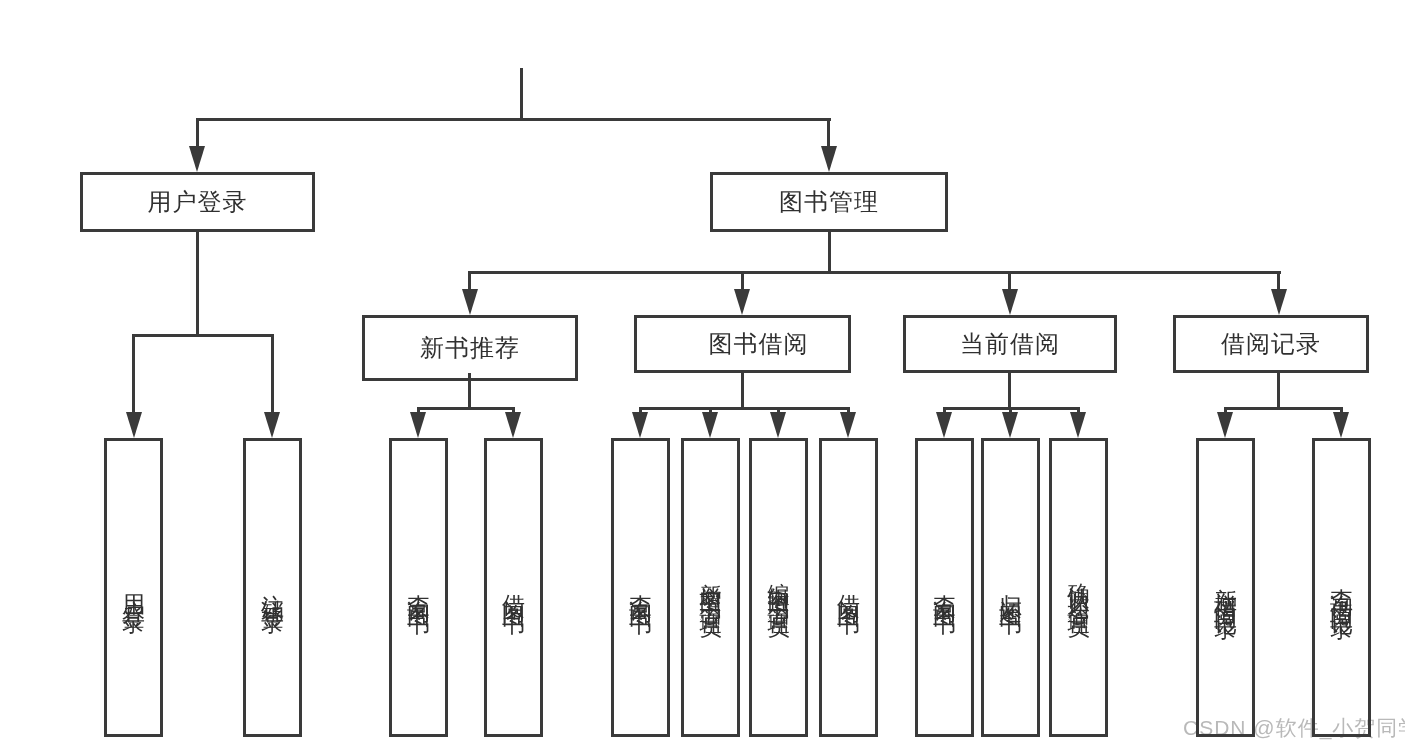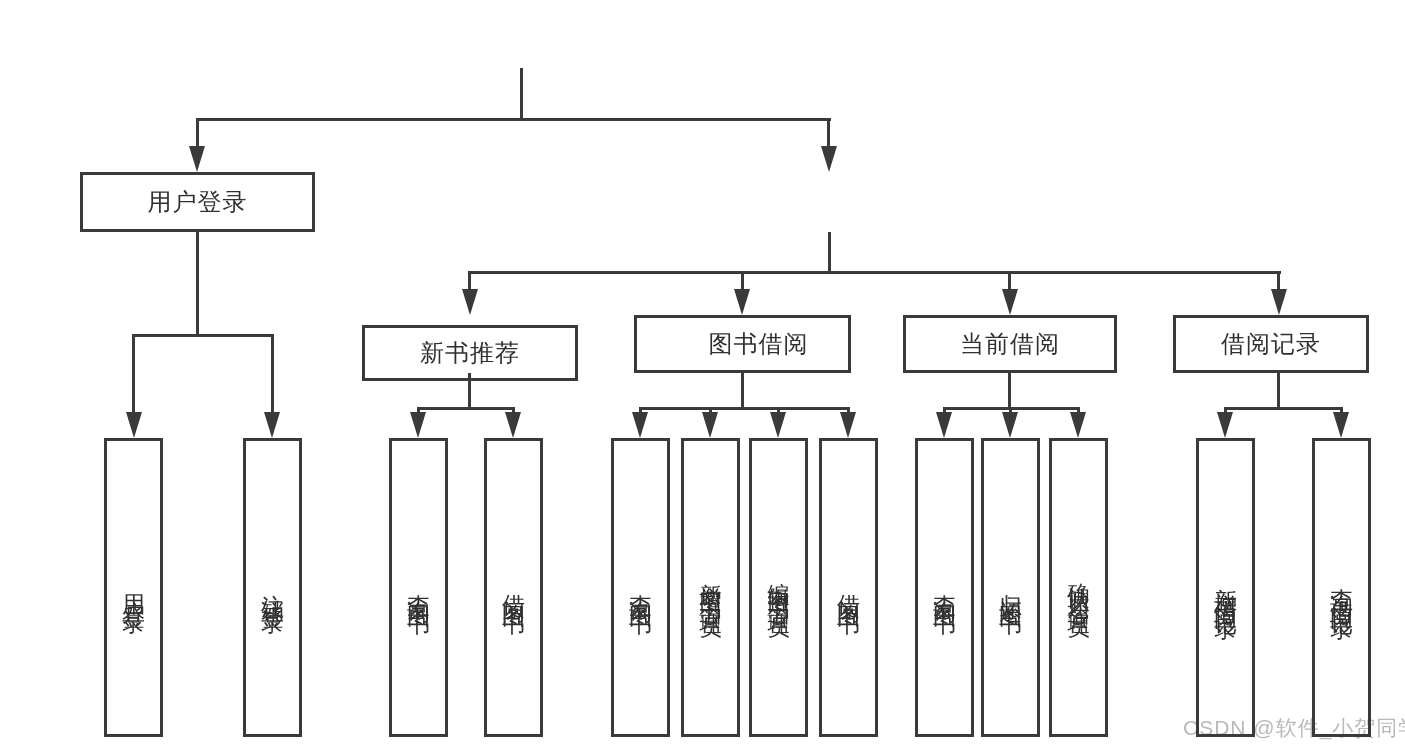--- a/index.html
+++ b/index.html
@@ -50,22 +50,25 @@
 </style>
 </head>
 <body>
 
 <div id="canvas">
 
 
   <div class="node" style="left:80px;top:172px;width:235px;height:60px;">
     <span class="lbl">用户登录</span>
   </div>
+  <div class="node" style="left:710px;top:172px;width:238px;height:60px;">
+    <span class="lbl">图书管理</span>
+  </div>
 
-  <div class="node" style="left:362px;top:315px;width:216px;height:56px;margin-top:10px;">
+  <div class="node" style="left:362px;top:315px;width:216px;height:66px;">
     <span class="lbl">新书推荐</span>
   </div>
   <div class="node" style="left:634px;top:315px;width:217px;height:58px;padding-left:32px;">
     <span class="lbl">图书借阅</span>
   </div>
   <div class="node" style="left:903px;top:315px;width:214px;height:58px;text-align:right;">
     <span class="lbl">当前借阅</span>
   </div>
   <div class="node" style="left:1173px;top:315px;width:196px;height:58px;">
     <span class="lbl">借阅记录</span>

